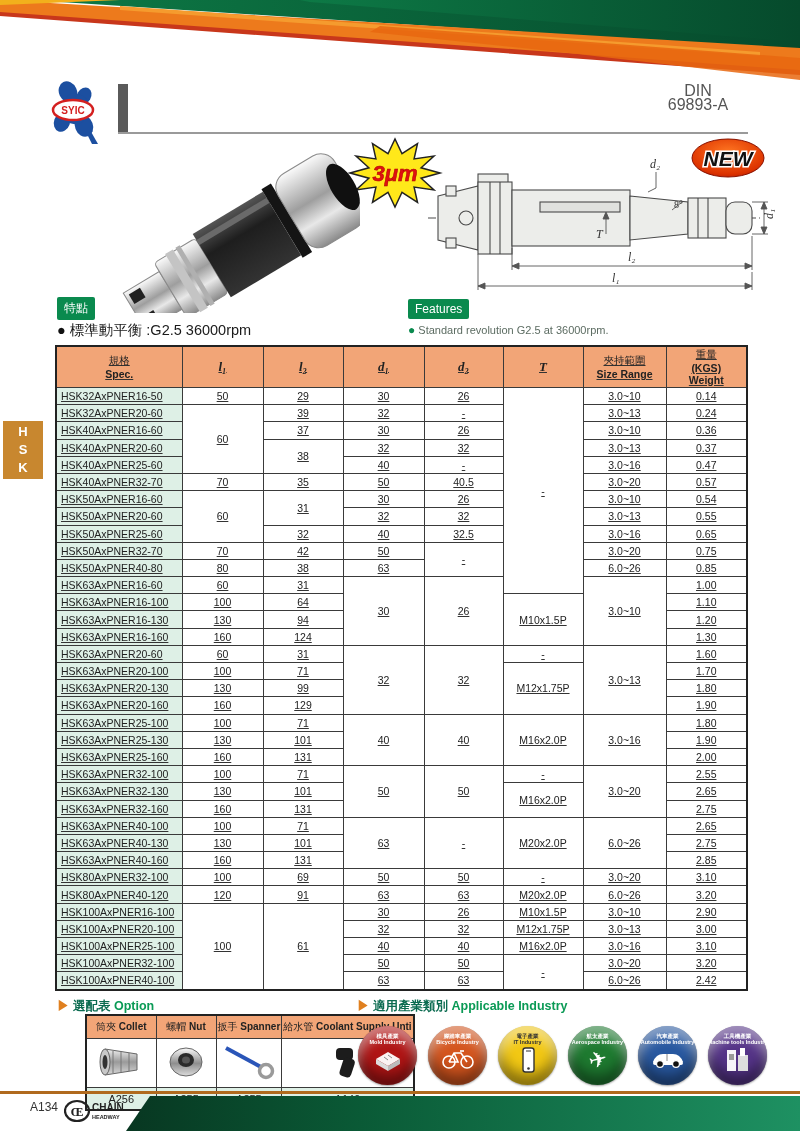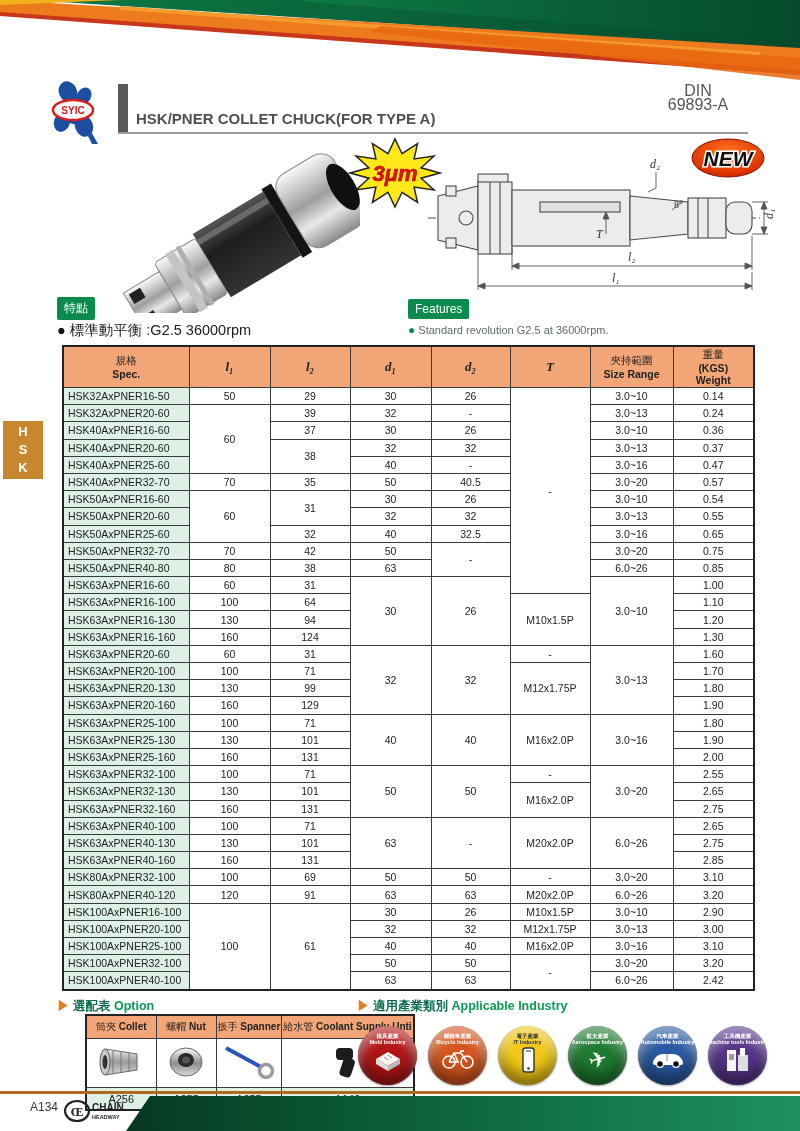--- a/index.html
+++ b/index.html
@@ -30,21 +30,21 @@
   .zh-bullet .dot{color:#111;}
   .en-bullet{left:408px;top:323px;font-size:11px;color:#5c6c62;}
   .en-bullet .dot{color:var(--badge-green,#0a8a4e);font-size:12px;}
 
   
   .side-tab{left:3px;top:421px;width:40px;height:58px;background:var(--tab-orange,#c8872f);
             color:#fff;font-weight:bold;font-size:13px;line-height:18px;text-align:center;
             display:flex;flex-direction:column;justify-content:center;}
 
   
-  .spec-wrap{left:62px;top:345px;}
+  .spec-wrap{left:55px;top:345px;text-decoration:underline;}
   table.spec{border-collapse:collapse;table-layout:fixed;width:691px;border:2px solid #222;}
   table.spec td,table.spec th{border:1px solid #3a3a3a;font-size:10.5px;color:#222;
       text-align:center;padding:0 2px;overflow:hidden;white-space:nowrap;}
   table.spec thead th{background:var(--table-header,#f2a577);height:40px;font-weight:normal;}
   table.spec thead .zh-line{font-size:10.5px;}
   table.spec thead .en-line{font-size:10.5px;font-weight:bold;}
   table.spec thead .sym{font-family:"Liberation Serif",serif;font-style:italic;font-weight:bold;font-size:13px;}
   table.spec tbody td{height:16.2px;background:#fff;}
   table.spec tbody td.spec-cell{background:var(--spec-cell,#def0e6);text-align:left;padding-left:4px;}
 
@@ -108,21 +108,20 @@
       <ellipse cx="22" cy="42" rx="8" ry="10" transform="rotate(20 22 42)"></ellipse>
       <ellipse cx="44" cy="46" rx="9" ry="11" transform="rotate(-20 44 46)"></ellipse>
       <rect x="24" y="14" width="22" height="30" rx="8" transform="rotate(12 35 29)"></rect>
       <polygon points="50,50 58,64 52,64 46,52"></polygon>
     </g>
     <ellipse cx="33" cy="30" rx="20" ry="10" fill="#fff" stroke="#d42020" stroke-width="2.5"></ellipse>
     <text x="33" y="34" text-anchor="middle" font-size="10" font-weight="bold" fill="#d42020" font-family="Liberation Sans,sans-serif">SYIC</text>
   </svg>
 
   <div class="abs title-bar"></div>
-  <div class="abs title-en">HSK/PNER COLLET CHUCK(FOR TYPE A)</div>
   <div class="abs title-rule"></div>
   <div class="abs din">
     <div>DIN</div>
     <div>69893-A</div>
   </div>
 
   <svg class="abs new-badge" width="76" height="42" viewBox="0 0 76 42">
     <defs>
         <radialGradient id="gNew" cx="0.5" cy="0.35" r="0.8">
       <stop offset="0" stop-color="#ff7722"></stop>

